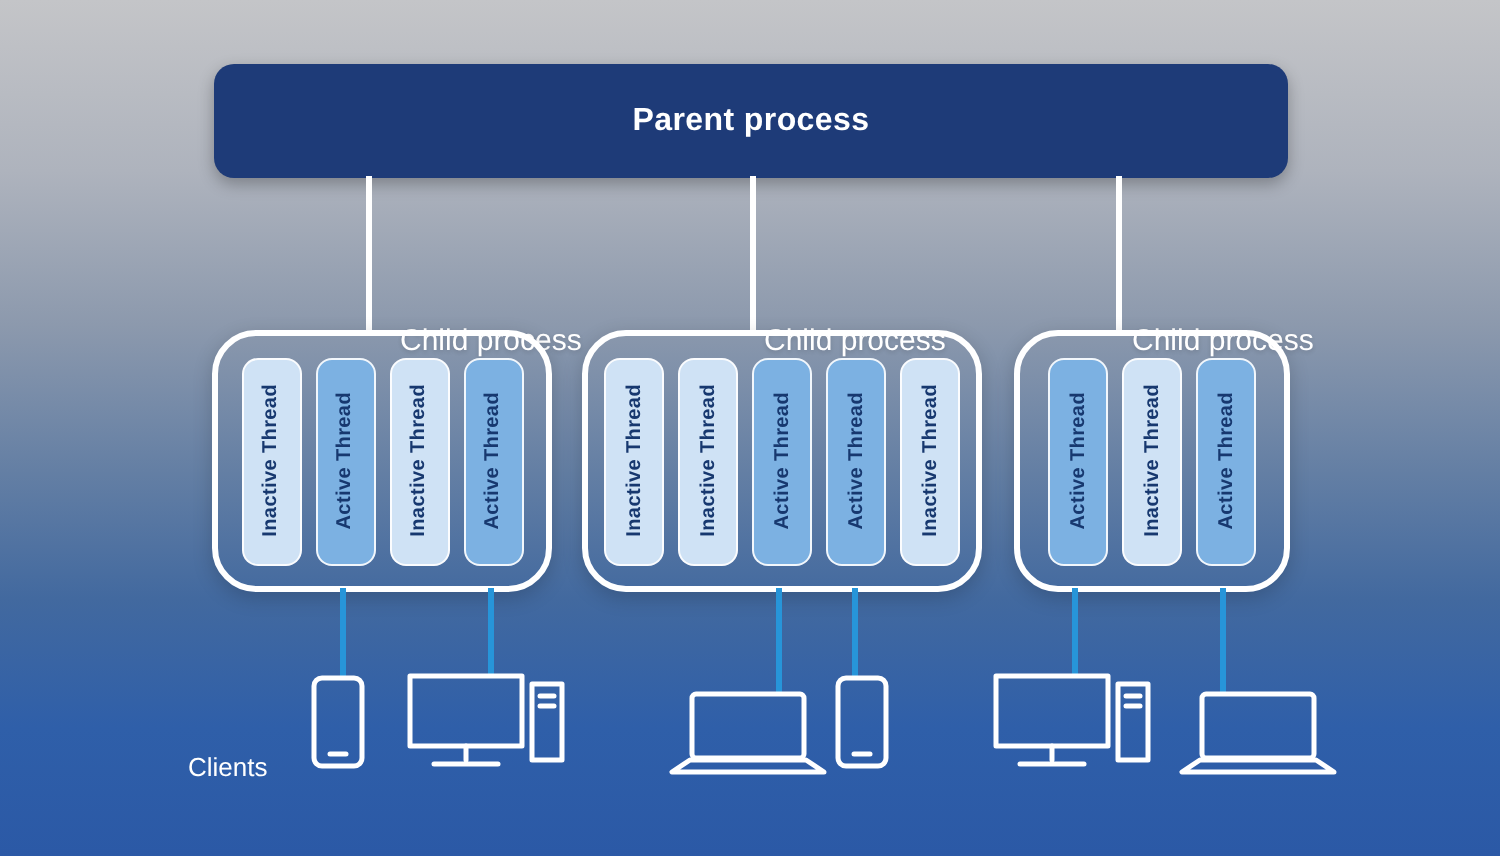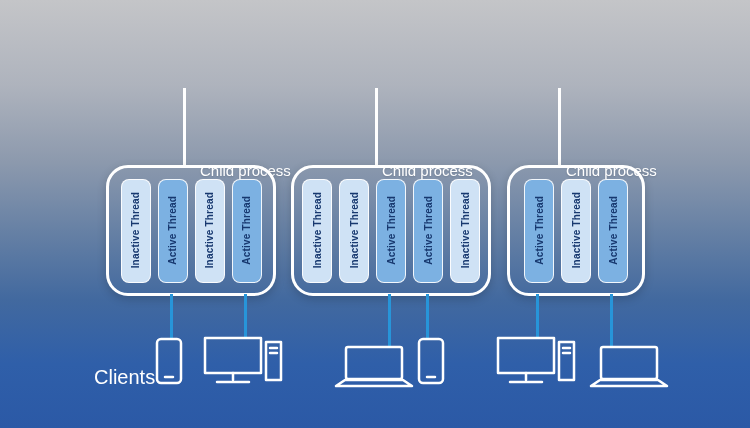--- a/index.html
+++ b/index.html
@@ -68,36 +68,39 @@
 
   
   .device { position:absolute; }
   .device svg { display:block; }
   .device svg * {
     fill:none; stroke:#fff; stroke-width:2.5;
     stroke-linejoin:round; stroke-linecap:round;
   }
 
   .clients-label {
-    position:absolute; left:94px; top:366px;
-    color:#fff; font-size:20px;
+    position:absolute; left:94px; top:376px;
+    color:#fff; font-size:13px;
   }
 </style>
 <style>
   .parent-box { background:#1e3b78; }
   .thread[data-state="inactive"] { background:#cfe2f5; }
   .thread[data-state="active"] { background:#7cb1e2; }
   .thread-label { color:#17386f; }
   .vline-white { background:#ffffff; }
   .vline-blue { background:#2795d9; }
 </style></head>
 <body>
 
 <div class="canvas">
 
+  <div class="parent-box">
+    <span>Parent process</span>
+  </div>
 
   <div class="vline-white" style="left:183px"></div>
   <div class="vline-white" style="left:375px"></div>
   <div class="vline-white" style="left:558px"></div>
 
   <div class="child-label" style="left:200px">Child process</div>
   <div class="child-label" style="left:382px">Child process</div>
   <div class="child-label" style="left:566px">Child process</div>
 
   <div class="child-box" style="left:106px; width:170px">

